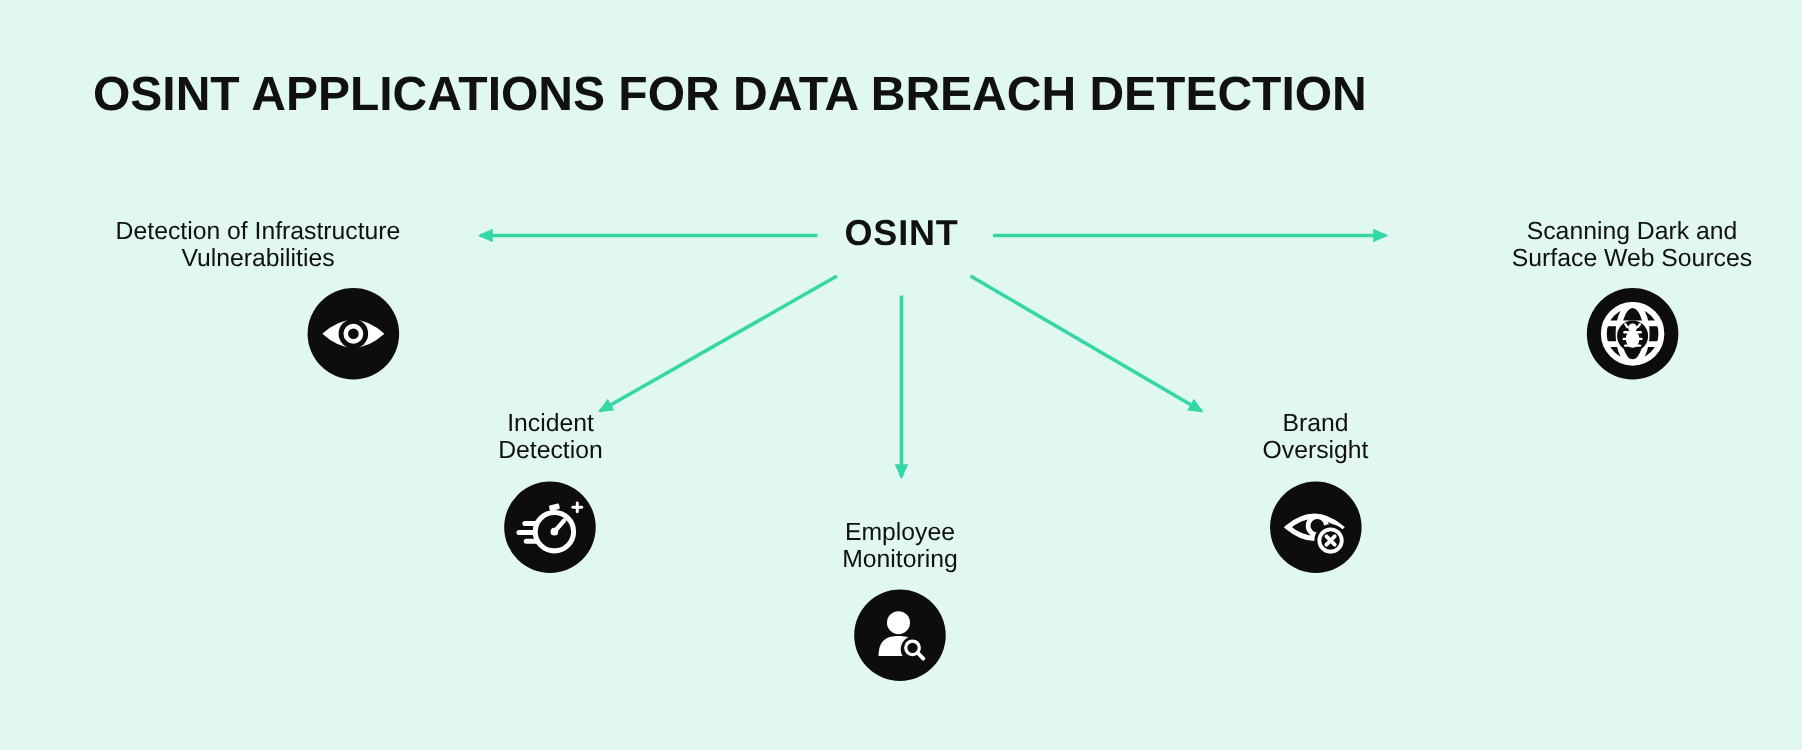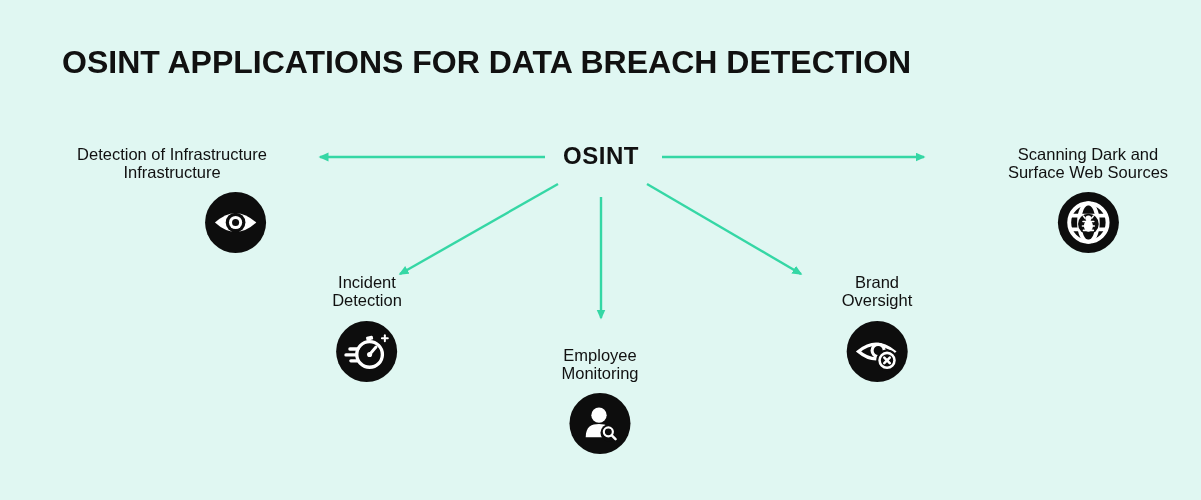--- a/index.html
+++ b/index.html
@@ -95,21 +95,21 @@
       <line x1="601" y1="197" x2="601" y2="318" marker-end="url(#ah)"></line>
       <line x1="647" y1="184" x2="801" y2="274" marker-end="url(#ah)"></line>
     </g>
   </svg>
 
   <div class="center-label">OSINT</div>
 
   <div class="node node-detection">
     <div class="node-label">
       <div>Detection of Infrastructure</div>
-      <div>Infrastructure</div>
+      <div>Vulnerabilities</div>
     </div>
     <svg class="node-icon" width="63" height="63" viewBox="0 0 64 64">
       <circle cx="32" cy="32" r="31" fill="var(--icon-bg, #0d0d0d)"></circle>
       <path d="M11,32 Q32,13 53,32 Q32,51 11,32 Z" fill="#ffffff"></path>
       <circle cx="32" cy="32" r="10" fill="var(--icon-bg, #0d0d0d)"></circle>
       <circle cx="32" cy="32" r="6.7" fill="#ffffff"></circle>
       <circle cx="32" cy="32" r="3.6" fill="var(--icon-bg, #0d0d0d)"></circle>
     </svg>
   </div>
 

